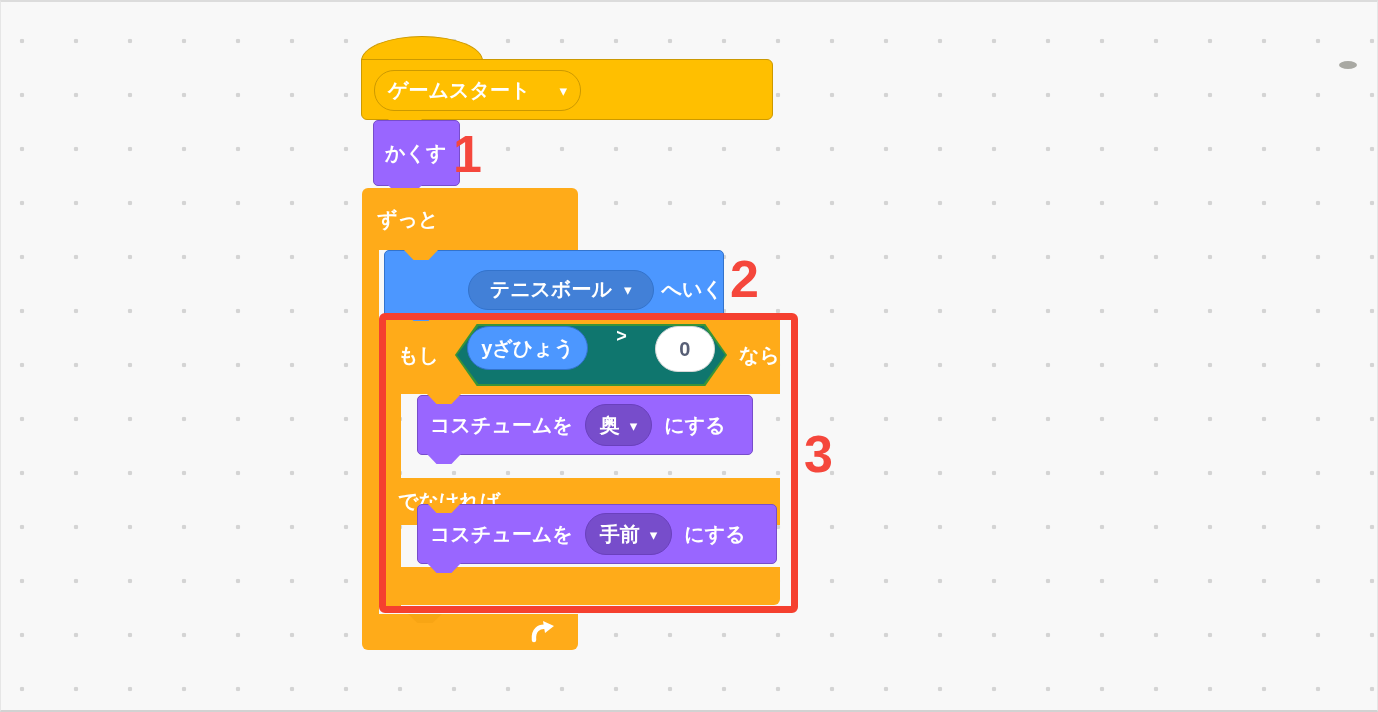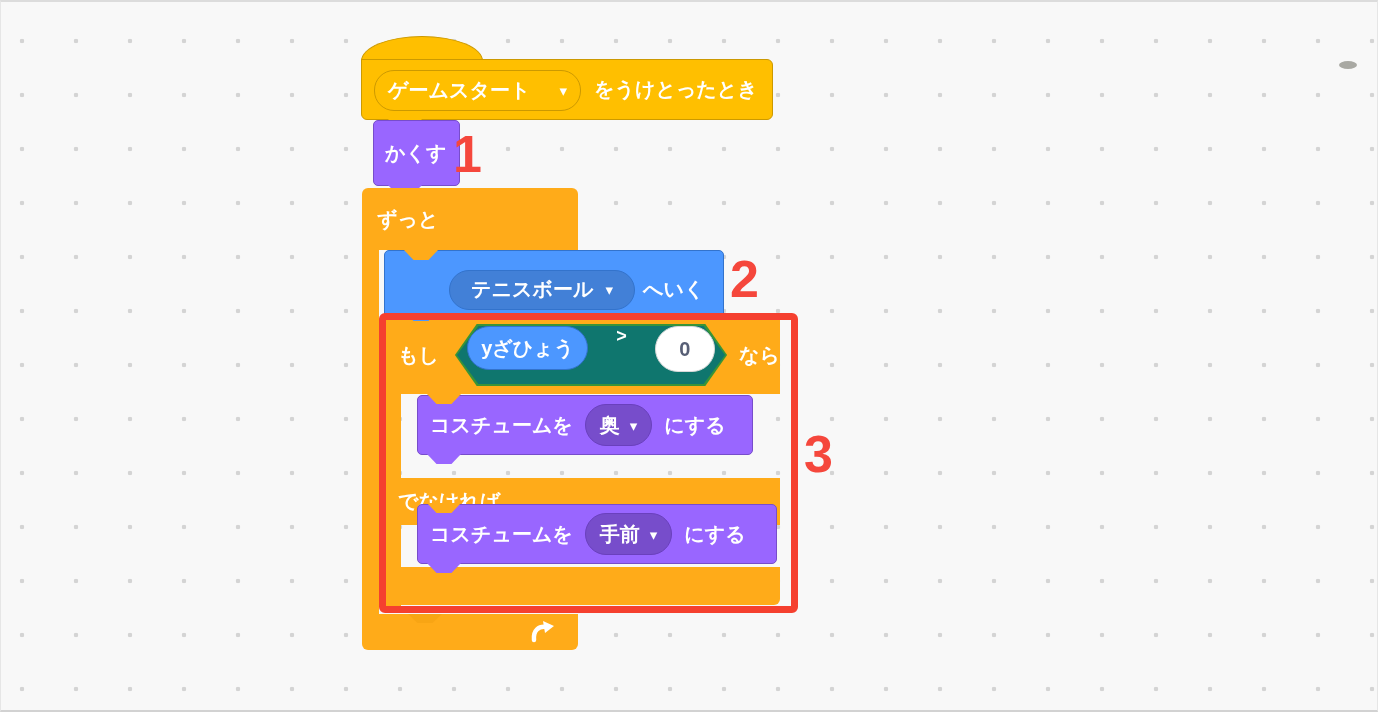--- a/index.html
+++ b/index.html
@@ -26,21 +26,21 @@
     border:1.5px solid #CC9900; border-radius:20px; display:flex; align-items:center;
     justify-content:center; gap:29px; cursor:pointer; }
   .hat-text { position:absolute; left:232px; top:0; height:100%; display:flex; align-items:center; }
 
   
   .stack { display:flex; align-items:center; }
   .purple { background:#9966FF; border:1px solid #774DCB; border-radius:5px;margin-left:12px; }
   .blue   { background:#4C97FF; border:1px solid #3373CC; border-radius:5px; }
 
   .hide-block { left:360px; top:118px; width:87px; height:66px; padding-left:11px; }
-  .goto-block { left:383px; top:248px; width:340px; height:79px; padding-left:64px; }
+  .goto-block { left:383px; top:248px; width:340px; height:79px; padding-left:64px;justify-content:flex-end; }
   .goto-oval { width:186px; height:40px; background:#4280D7; border:1px solid #3373CC;
     border-radius:20px; display:flex; align-items:center; justify-content:center; gap:12px; cursor:pointer; }
 
   
   .ctl { background:#FFAB19; }
   .forever-top { left:361px; top:186px; width:216px; height:62px; border-radius:6px 6px 0 0;
     display:flex; align-items:center; padding-left:15px; }
   .forever-arm { left:361px; top:248px; width:17px; height:364px; }
   .forever-bottom { left:361px; top:612px; width:216px; height:36px; border-radius:0 0 6px 6px;
     display:flex; align-items:center; justify-content:flex-end; padding-right:20px; }
@@ -88,23 +88,20 @@
 </head>
 <body>
 
 <div id="workspace">
 
   <div class="abs hat-dome"></div>
   <div class="abs hat-body">
     <div class="hat-dropdown">
       <span class="blk-label">ゲームスタート</span>
       <span class="ddarrow">▾</span>
-    </div>
-    <div class="hat-text">
-      <span class="blk-label">をうけとったとき</span>
     </div>
   </div>
   <div class="bump" style="left:387px; top:117px; background:#FFBF00;"></div>
 
   <div class="abs stack purple hide-block">
     <span class="blk-label">かくす</span>
   </div>
   <div class="bump" style="left:387px; top:183px; background:#9966FF;"></div>
 
   <div class="abs ctl forever-top">

